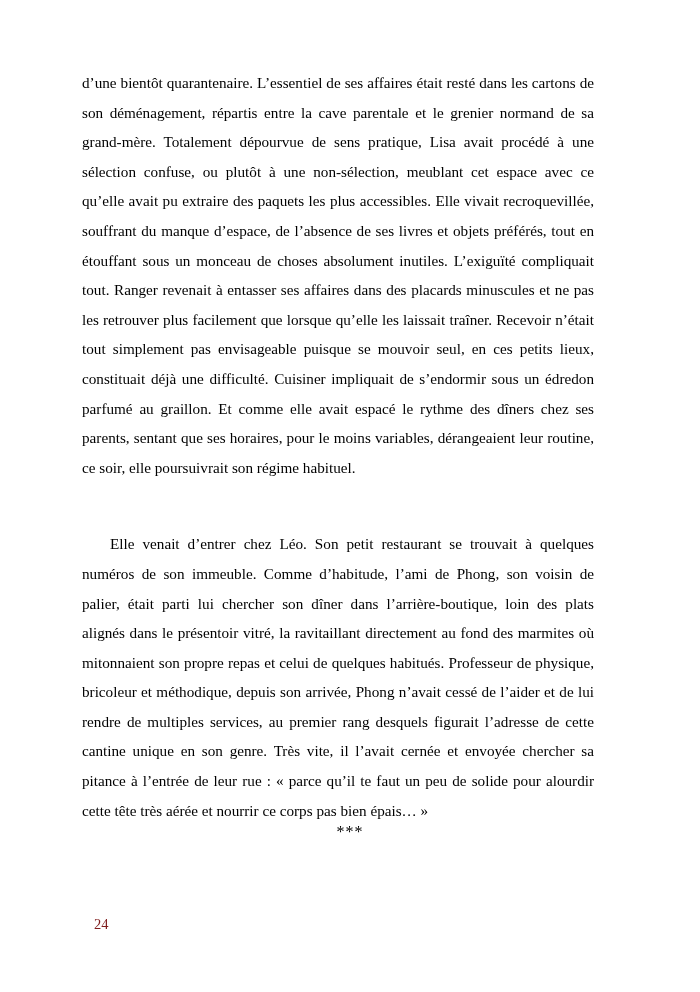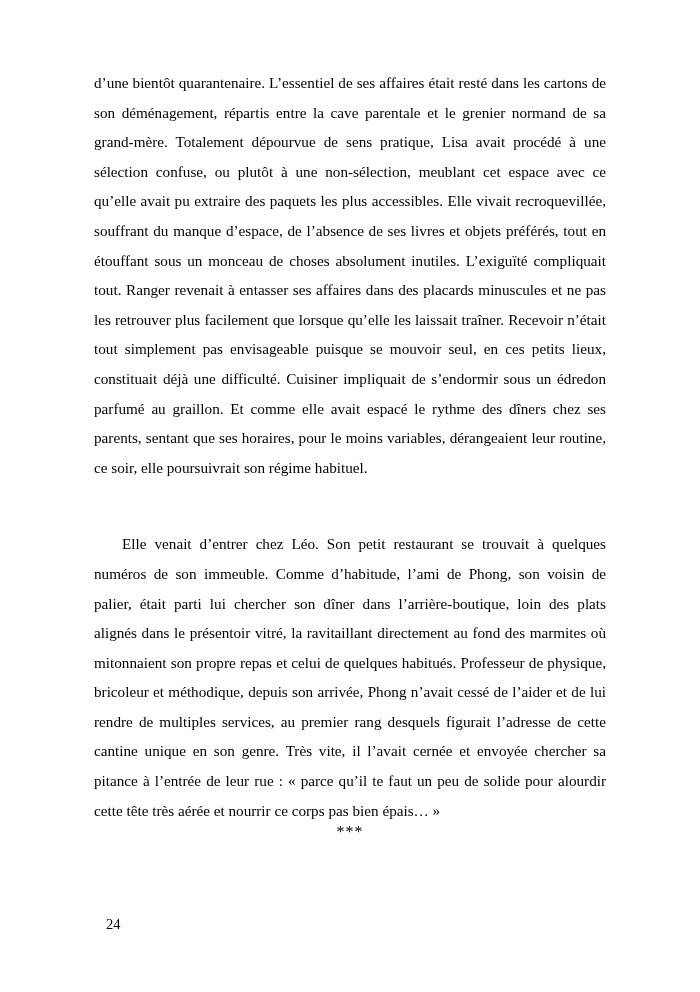--- a/index.html
+++ b/index.html
@@ -18,21 +18,21 @@
   .page {
     position: absolute;
     left: 0;
     top: 0;
     width: 700px;
     height: 992px;
     box-sizing: border-box;
   }
   .text-column {
     position: absolute;
-    left: 94px;
+    left: 82px;
     top: 68px;
     width: 512px;
   }
   .para {
     margin: 0;
     font-size: 15.2px;
     line-height: 29.6px;
     text-align: justify;
     text-justify: inter-word;
     hyphens: none;
@@ -54,22 +54,21 @@
     line-height: 20px;
     letter-spacing: 1px;
     color: #000000;
   }
   .folio {
     position: absolute;
     left: 94px;
     top: 915px;
     font-size: 14.5px;
     line-height: 18px;
-    color: #000000;
-    margin-left: 12px;
+    color: #7f1d1d;
   }
 </style>
 </head>
 <body>
 
 <div class="page">
 
   <div class="text-column">
     <p class="para">d’une bientôt quarantenaire. L’essentiel de ses affaires était resté dans les cartons de son déménagement, répartis entre la cave parentale et le grenier normand de sa grand-mère. Totalement dépourvue de sens pratique, Lisa avait procédé à une sélection confuse, ou plutôt à une non-sélection, meublant cet espace avec ce qu’elle avait pu extraire des paquets les plus accessibles. Elle vivait recroquevillée, souffrant du manque d’espace, de l’absence de ses livres et objets préférés, tout en étouffant sous un monceau de choses absolument inutiles. L’exiguïté compliquait tout. Ranger revenait à entasser ses affaires dans des placards minuscules et ne pas les retrouver plus facilement que lorsque qu’elle les laissait traîner. Recevoir n’était tout simplement pas envisageable puisque se mouvoir seul, en ces petits lieux, constituait déjà une difficulté. Cuisiner impliquait de s’endormir sous un édredon parfumé au graillon. Et comme elle avait espacé le rythme des dîners chez ses parents, sentant que ses horaires, pour le moins variables, dérangeaient leur routine, ce soir, elle poursuivrait son régime habituel.</p>
     <p class="para indent">Elle venait d’entrer chez Léo. Son petit restaurant se trouvait à quelques numéros de son immeuble. Comme d’habitude, l’ami de Phong, son voisin de palier, était parti lui chercher son dîner dans l’arrière-boutique, loin des plats alignés dans le présentoir vitré, la ravitaillant directement au fond des marmites où mitonnaient son propre repas et celui de quelques habitués. Professeur de physique, bricoleur et méthodique, depuis son arrivée, Phong n’avait cessé de l’aider et de lui rendre de multiples services, au premier rang desquels figurait l’adresse de cette cantine unique en son genre. Très vite, il l’avait cernée et envoyée chercher sa pitance à l’entrée de leur rue : « parce qu’il te faut un peu de solide pour alourdir cette tête très aérée et nourrir ce corps pas bien épais… »</p>

